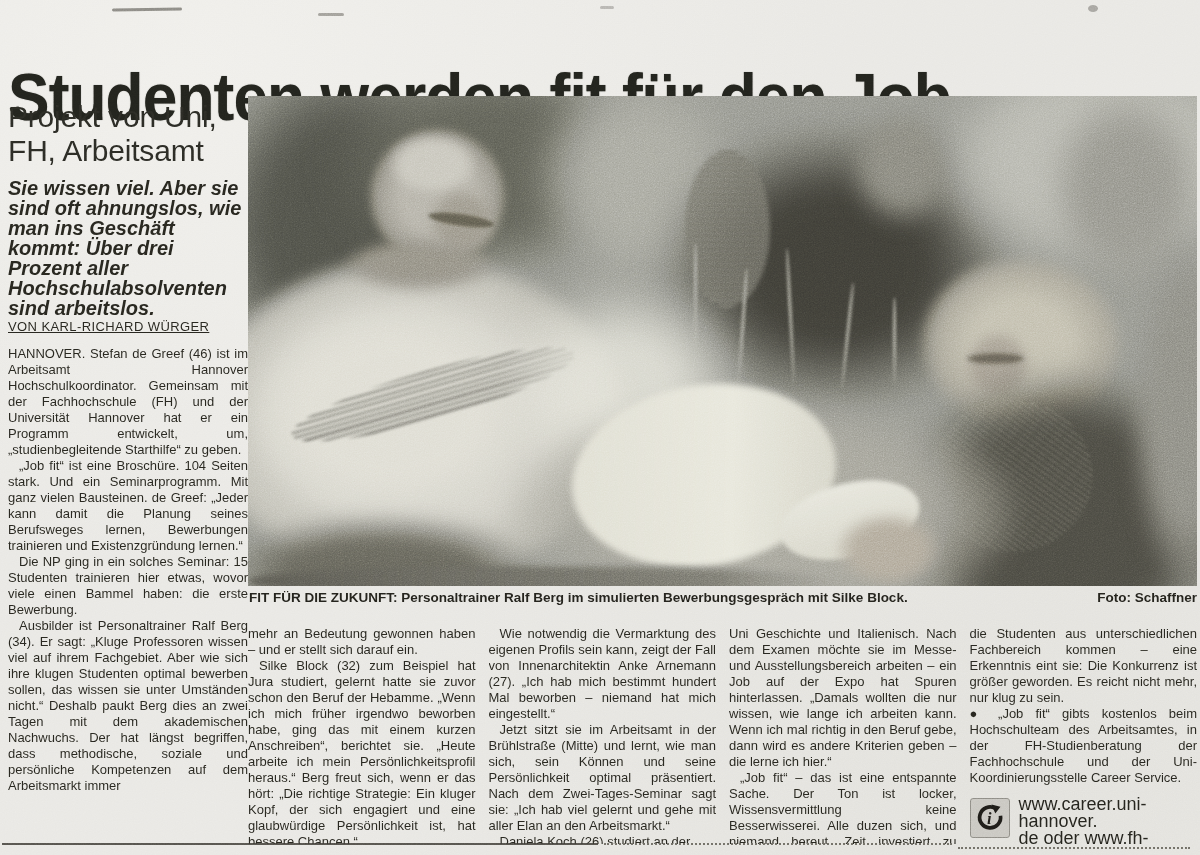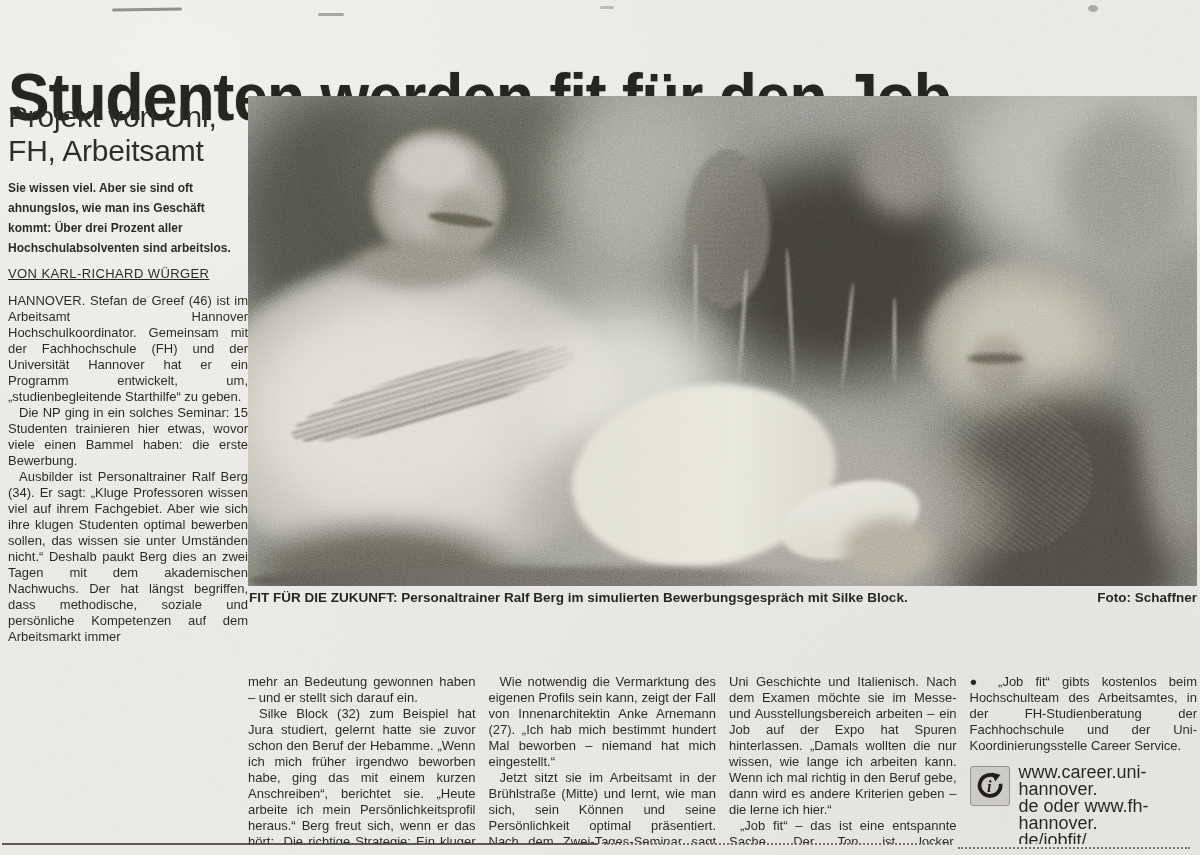--- a/index.html
+++ b/index.html
@@ -19,21 +19,21 @@
     color:#22231d; white-space:nowrap;
     transform:scaleX(0.93); transform-origin:left top;
     text-shadow:0 0 1px rgba(34,35,29,.6);
   }
   
   .left-col { position:absolute; left:8px; top:100px; width:240px; height:744px; overflow:hidden; }
   .subhead {
     margin:0 0 10px 0; font-size:30px; line-height:34px; font-weight:400;
     color:#2b2b25; white-space:pre-line; letter-spacing:-0.2px;
   }
-  .lede { margin:0 0 8px 0; font-size:12px; line-height:20px; font-weight:bold; text-align:left; }
+  .lede { margin:0 0 1px 0; font-size:20px; line-height:20px; font-weight:bold; text-align:left;font-style:italic; }
   .byline { margin:0 0 12px 0; font-size:13px; letter-spacing:.4px; font-weight:400;text-decoration:underline; }
   .body-text p { margin:0; font-size:13px; line-height:16px; text-align:justify; }
   .body-text p.ind { text-indent:11px; }
   
   .photo {
     position:absolute; left:248px; top:96px; width:949px; height:490px;
     overflow:hidden; background:#8f8f88;
   }
   .photo i { position:absolute; display:block; border-radius:50%; }
   .ph-b1  { left:-6%; top:-12%; width:32%; height:78%; background:radial-gradient(ellipse, #44443e 0 40%, rgba(68,68,62,0) 70%); filter:blur(18px); }
@@ -77,21 +77,21 @@
   .grain-page { position:absolute; inset:0; width:100%; height:100%; mix-blend-mode:overlay; opacity:.28; pointer-events:none; z-index:40; }
   
   .caption-row {
     position:absolute; left:249px; top:590px; width:948px;
     display:flex; justify-content:space-between; 
     font-size:13.5px; font-weight:bold; color:#23221c;
   }
   .caption-row .credit { white-space:nowrap; }
   
   .cols { position:absolute; left:248px; top:626px; width:949px; height:218px; display:flex; gap:13px; }
-  .col { flex:1 1 0; overflow:hidden;margin-top:48px; }
+  .col { flex:1 1 0; overflow:hidden; }
   
   .weblink { display:flex; gap:9px; margin-top:10px; align-items:flex-start; }
   .wicon {
     flex:0 0 auto; width:38px; height:38px; margin-top:2px;
     background:#c9c7c1; border:1px solid #8d8b84; border-radius:3px;
     display:flex; align-items:center; justify-content:center;
   }
   .wtext { font-size:18px; line-height:17px; font-weight:400; color:#24231d; }
   
   .rule-solid { position:absolute; left:2px;  top:843px; width:596px; height:2px; background:#3c3a34; opacity:.85; }
@@ -115,20 +115,21 @@
 
   <h1 class="headline">Studenten werden fit für den Job</h1>
 
   <div class="left-col">
     <h2 class="subhead">Projekt von Uni,
 FH, Arbeitsamt</h2>
     <p class="lede">Sie wissen viel. Aber sie sind oft ahnungslos, wie man ins Geschäft kommt: Über drei Prozent aller Hochschulabsolventen sind arbeitslos.</p>
     <div class="byline">VON KARL-RICHARD WÜRGER</div>
     <div class="body-text">
       <p>HANNOVER. Stefan de Greef (46) ist im Arbeitsamt Hannover Hochschulkoordinator. Gemeinsam mit der Fachhochschule (FH) und der Universität Hannover hat er ein Programm entwickelt, um, „studienbegleitende Starthilfe“ zu geben.</p>
+      <p class="ind">„Job fit“ ist eine Broschüre. 104 Seiten stark. Und ein Seminarprogramm. Mit ganz vielen Bausteinen. de Greef: „Jeder kann damit die Planung seines Berufsweges lernen, Bewerbungen trainieren und Existenzgründung lernen.“</p>
       <p class="ind">Die NP ging in ein solches Seminar: 15 Studenten trainieren hier etwas, wovor viele einen Bammel haben: die erste Bewerbung.</p>
       <p class="ind">Ausbilder ist Personaltrainer Ralf Berg (34). Er sagt: „Kluge Professoren wissen viel auf ihrem Fachgebiet. Aber wie sich ihre klugen Studenten optimal bewerben sollen, das wissen sie unter Umständen nicht.“ Deshalb paukt Berg dies an zwei Tagen mit dem akademischen Nachwuchs. Der hat längst begriffen, dass methodische, soziale und persönliche Kompetenzen auf dem Arbeitsmarkt immer</p>
     </div>
   </div>
 
   <div class="photo">
     <i class="ph-b1"></i>
       <i class="ph-b2"></i>
       <i class="ph-b3"></i>
       <i class="ph-b4"></i>
@@ -184,20 +185,21 @@
     <div class="col body-text">
       <p class="ind">Wie notwendig die Vermarktung des eigenen Profils sein kann, zeigt der Fall von Innenarchitektin Anke Arnemann (27). „Ich hab mich bestimmt hundert Mal beworben – niemand hat mich eingestellt.“</p>
       <p class="ind">Jetzt sitzt sie im Arbeitsamt in der Brühlstraße (Mitte) und lernt, wie man sich, sein Können und seine Persönlichkeit optimal präsentiert. Nach dem Zwei-Tages-Seminar sagt sie: „Ich hab viel gelernt und gehe mit aller Elan an den Arbeitsmarkt.“</p>
       <p class="ind">Daniela Koch (26) studiert an der</p>
     </div>
     <div class="col body-text">
       <p>Uni Geschichte und Italienisch. Nach dem Examen möchte sie im Messe- und Ausstellungsbereich arbeiten – ein Job auf der Expo hat Spuren hinterlassen. „Damals wollten die nur wissen, wie lange ich arbeiten kann. Wenn ich mal richtig in den Beruf gebe, dann wird es andere Kriterien geben – die lerne ich hier.“</p>
       <p class="ind">„Job fit“ – das ist eine entspannte Sache. Der Ton ist locker, Wissensvermittlung keine Besserwisserei. Alle duzen sich, und niemand bereut, Zeit investiert zu haben. Auch wenn</p>
     </div>
     <div class="col body-text">
+      <p>die Studenten aus unterschiedlichen Fachbereich kommen – eine Erkenntnis eint sie: Die Konkurrenz ist größer geworden. Es reicht nicht mehr, nur klug zu sein.</p>
       <p>● „Job fit“ gibts kostenlos beim Hochschulteam des Arbeitsamtes, in der FH-Studienberatung der Fachhochschule und der Uni-Koordinierungsstelle Career Service.</p>
       <div class="weblink">
         <span class="wicon">
           <svg viewBox="0 0 40 40" width="30" height="30" xmlns="http://www.w3.org/2000/svg">
             <path d="M27 7 A 14 14 0 1 0 34 17" fill="none" stroke="#1e1c18" stroke-width="5"></path>
             <polygon points="22,2 34,5 27,14" fill="#1e1c18"></polygon>
             <text x="16" y="28" font-size="22" font-style="italic" font-weight="bold" fill="#1e1c18" font-family="Liberation Serif, serif">i</text>
           </svg>
         </span>
         <span class="wtext">

